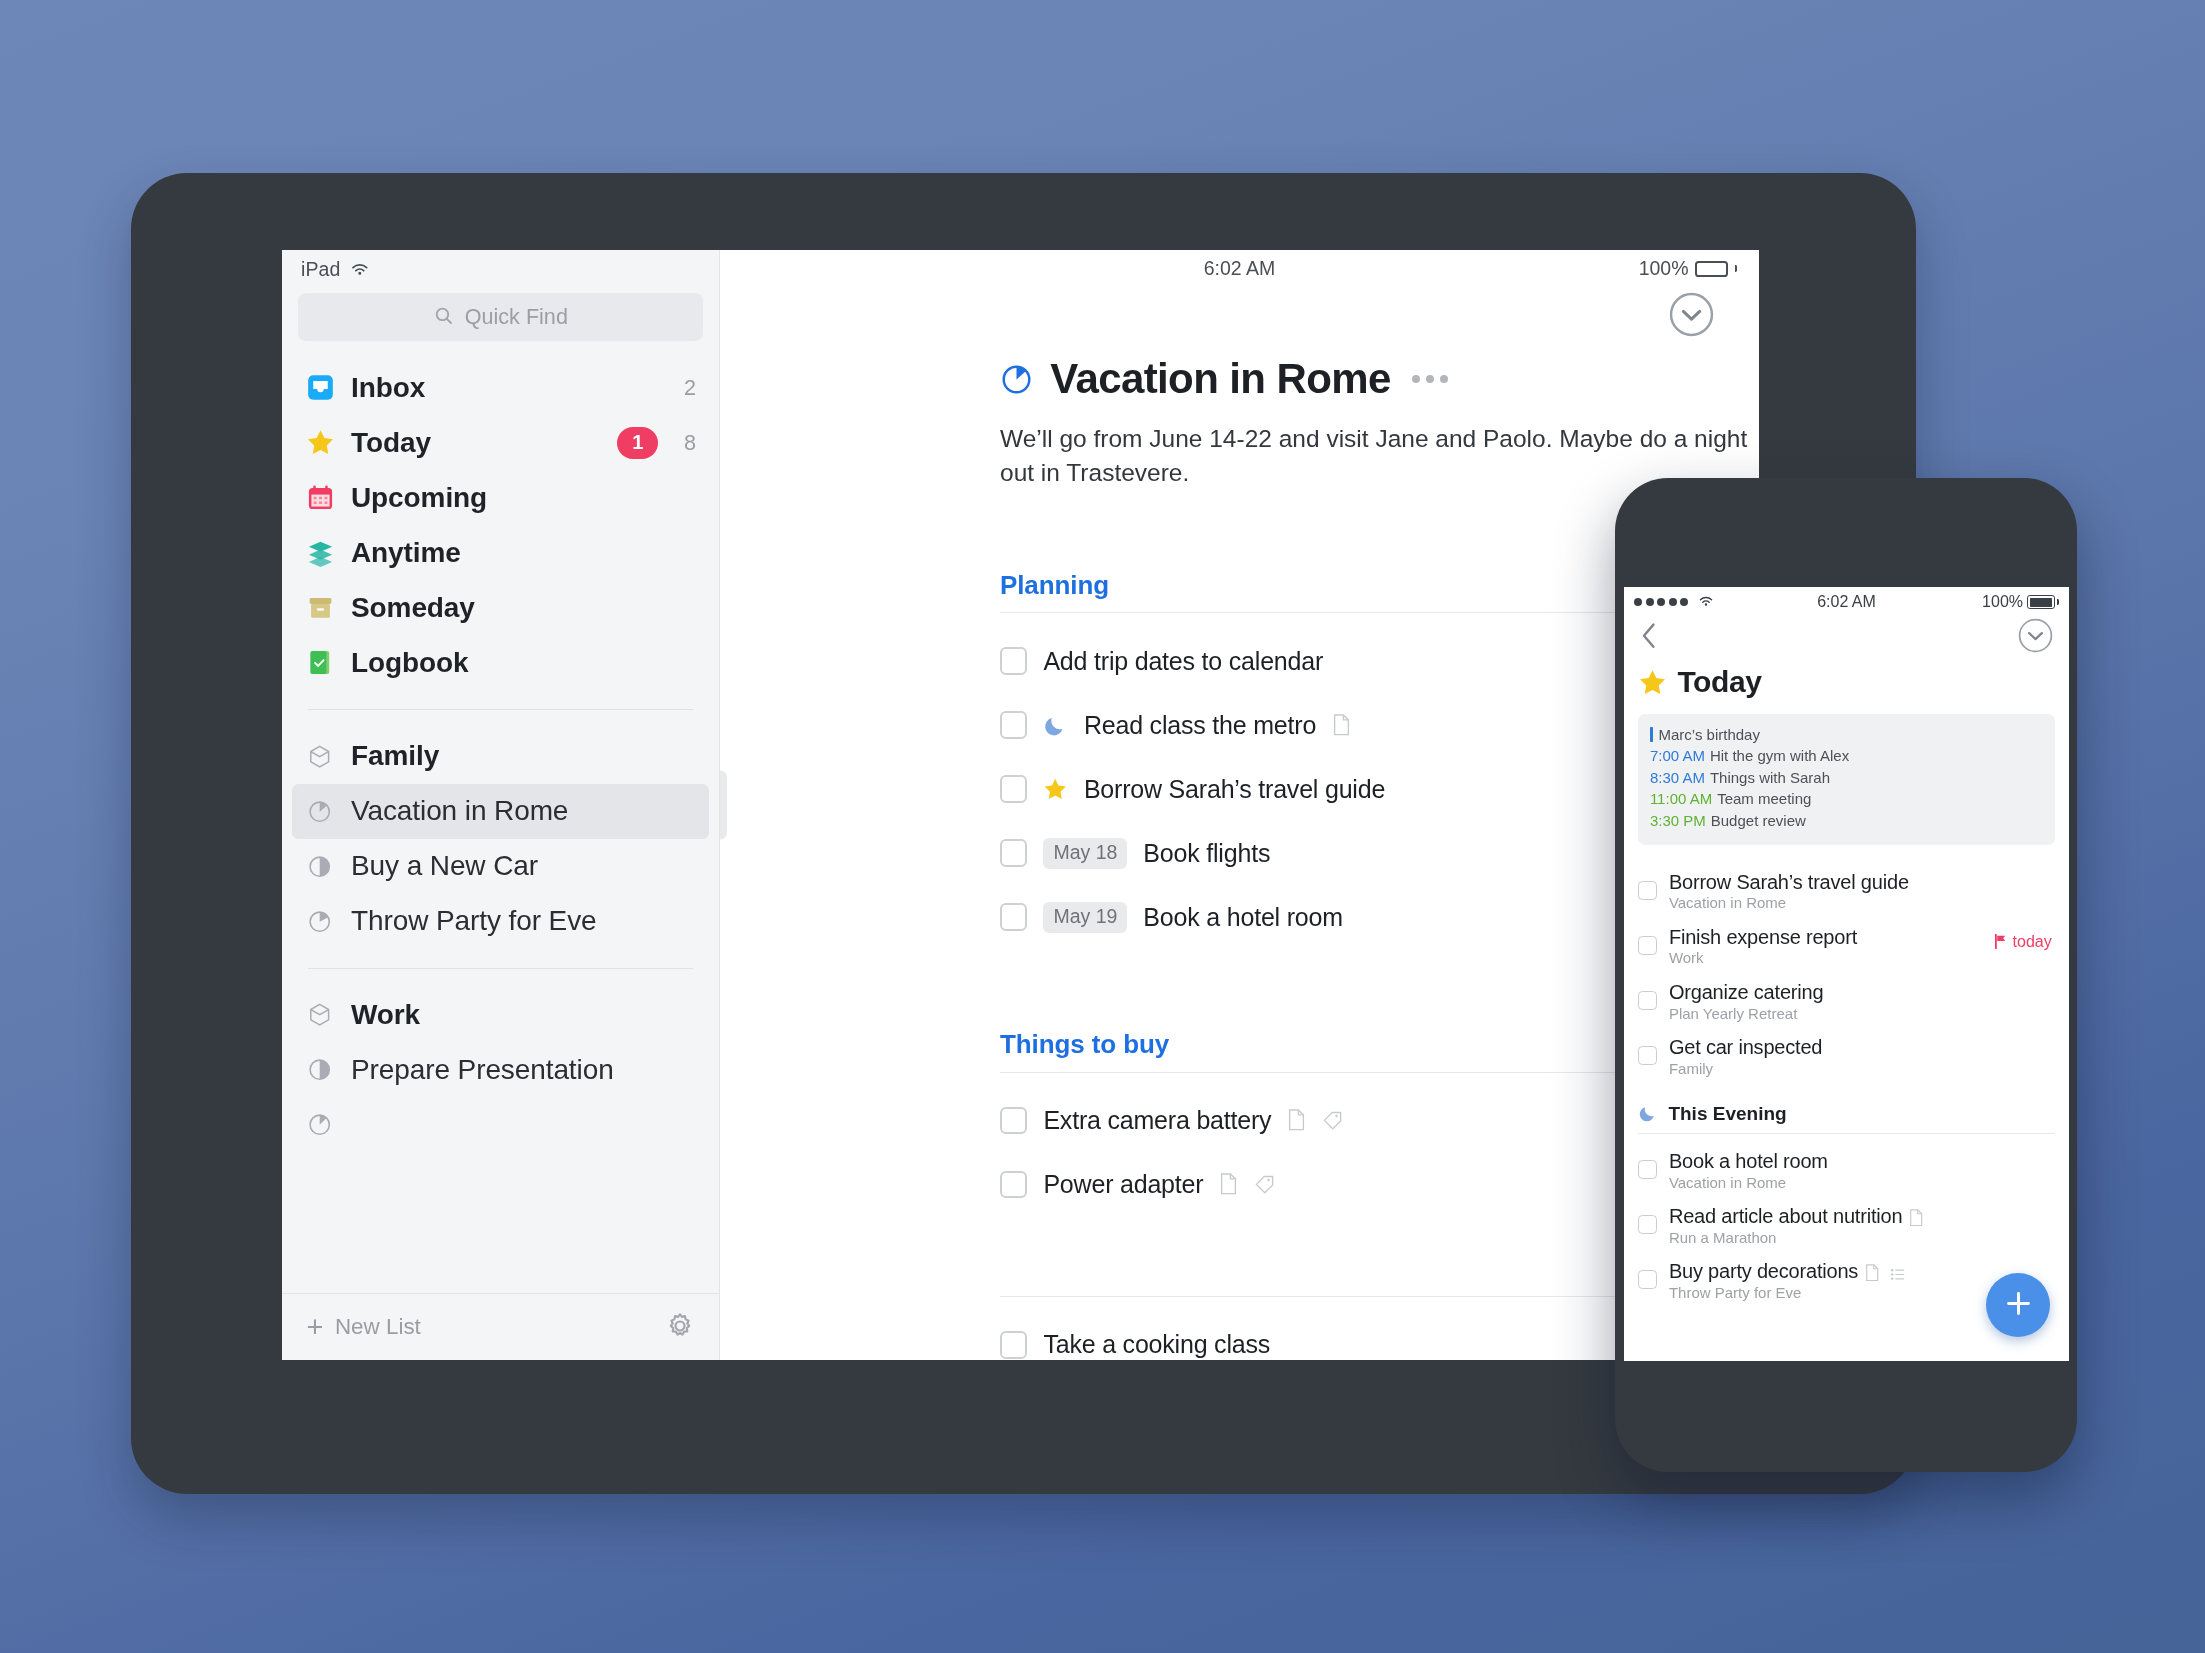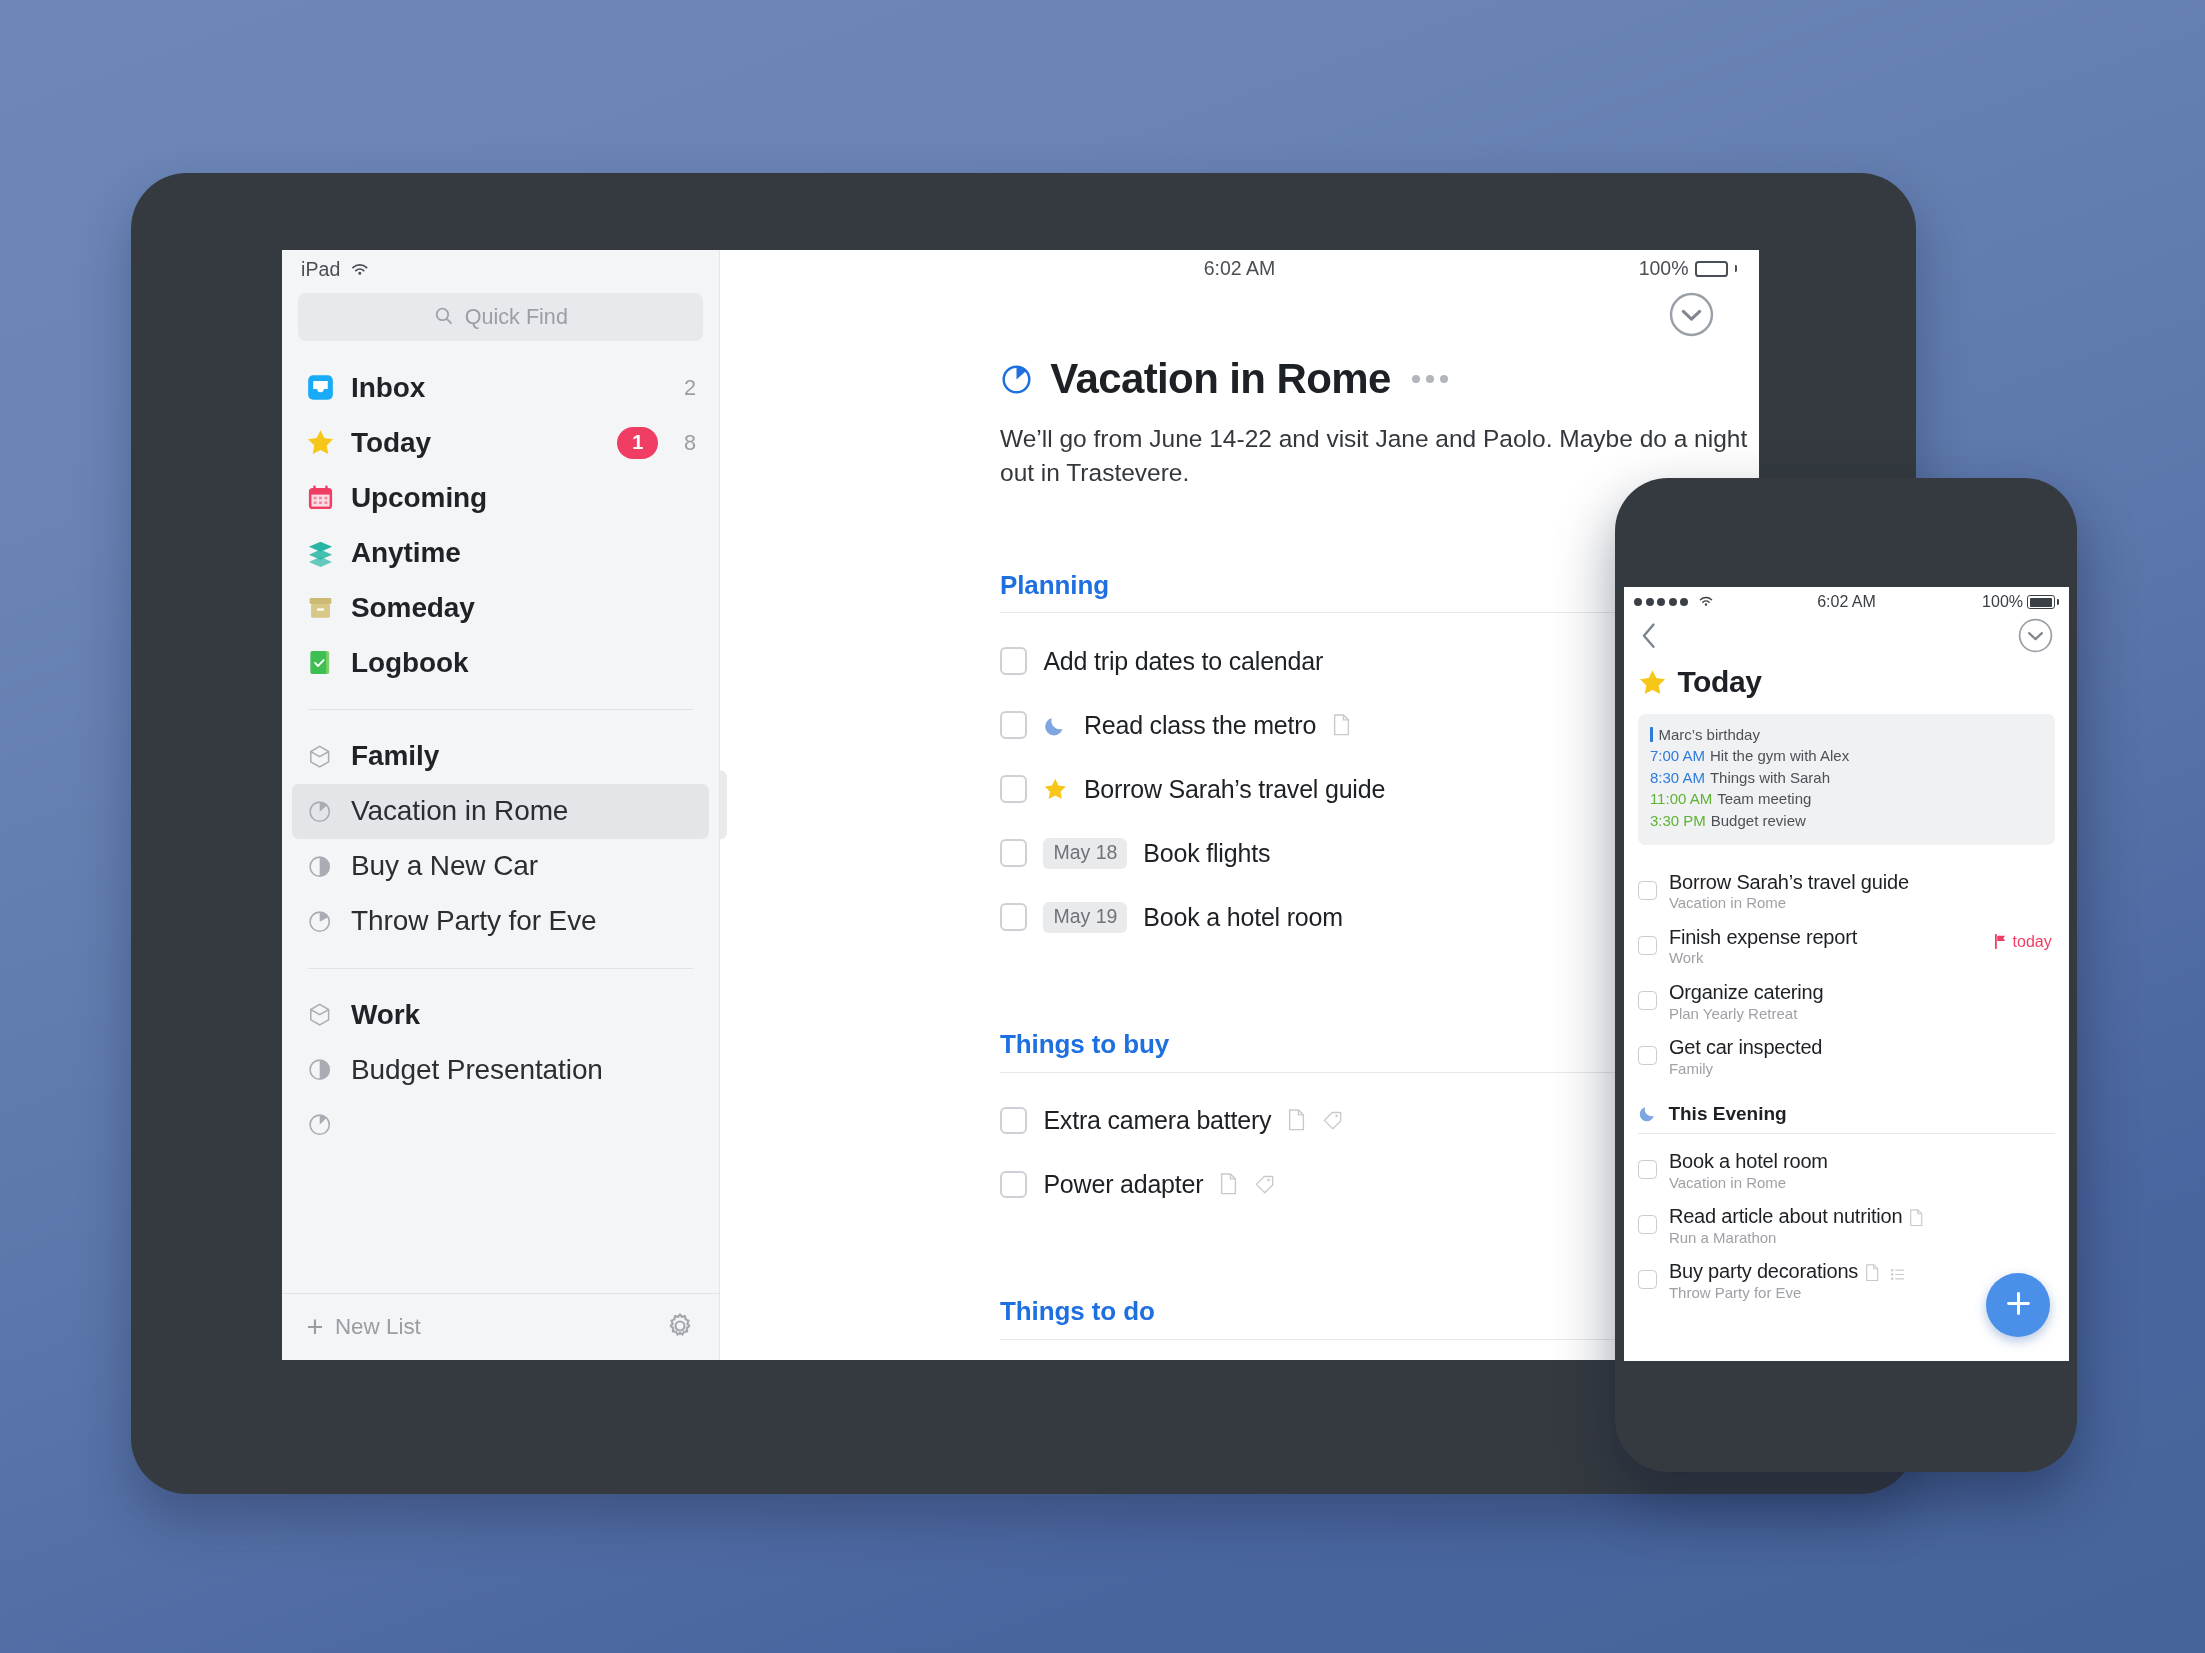--- a/index.html
+++ b/index.html
@@ -315,21 +315,21 @@
           <span class="sb-label">Work</span>
         </div>
 
         <div class="sb-row">
           <span class="sb-ico">
             <svg viewBox="0 0 40 40" width="27.4" height="27.4">
                 <circle cx="20" cy="20" r="14" stroke="#a9adb3" stroke-width="2.3" fill="none"></circle>
                 <path d="M20 6a14 14 0 010 28z" fill="#a9adb3"></path>
               </svg>
           </span>
-          <span class="sb-label reg">Budget Presentation</span>
+          <span class="sb-label reg">Prepare Presentation</span>
         </div>
 
         <div class="sb-row">
           <span class="sb-ico">
             <svg viewBox="0 0 40 40" width="27.4" height="27.4">
                 <circle cx="20" cy="20" r="14" stroke="#a9adb3" stroke-width="2.3" fill="none"></circle>
                 <path d="M20 20V6a14 14 0 0110 4.3z" fill="#a9adb3"></path>
               </svg>
           </span>
           <span class="sb-label reg">&nbsp;</span>
@@ -467,21 +467,20 @@
             <span class="mini-ico tag">
               <svg viewBox="0 0 22 22" width="21.6" height="21.6">
                   <path d="M2.4 11.6l8-8H19v8.6l-8 8z" stroke="#9ba0a6" stroke-width="1.4" fill="none" stroke-linejoin="round"></path>
                   <circle cx="14.8" cy="7.2" r="1.3" fill="#9ba0a6"></circle>
                 </svg>
             </span>
           </div>
         </div>
 
         <div class="section">
-          <div class="section-head">Things to do</div>
           <div class="section-rule"></div>
           <div style="height:16px"></div>
 
           <div class="todo">
             <span class="cb"></span>
             <span class="todo-txt">Take a cooking class</span>
           </div>
         </div>
       </div>
     </div>

